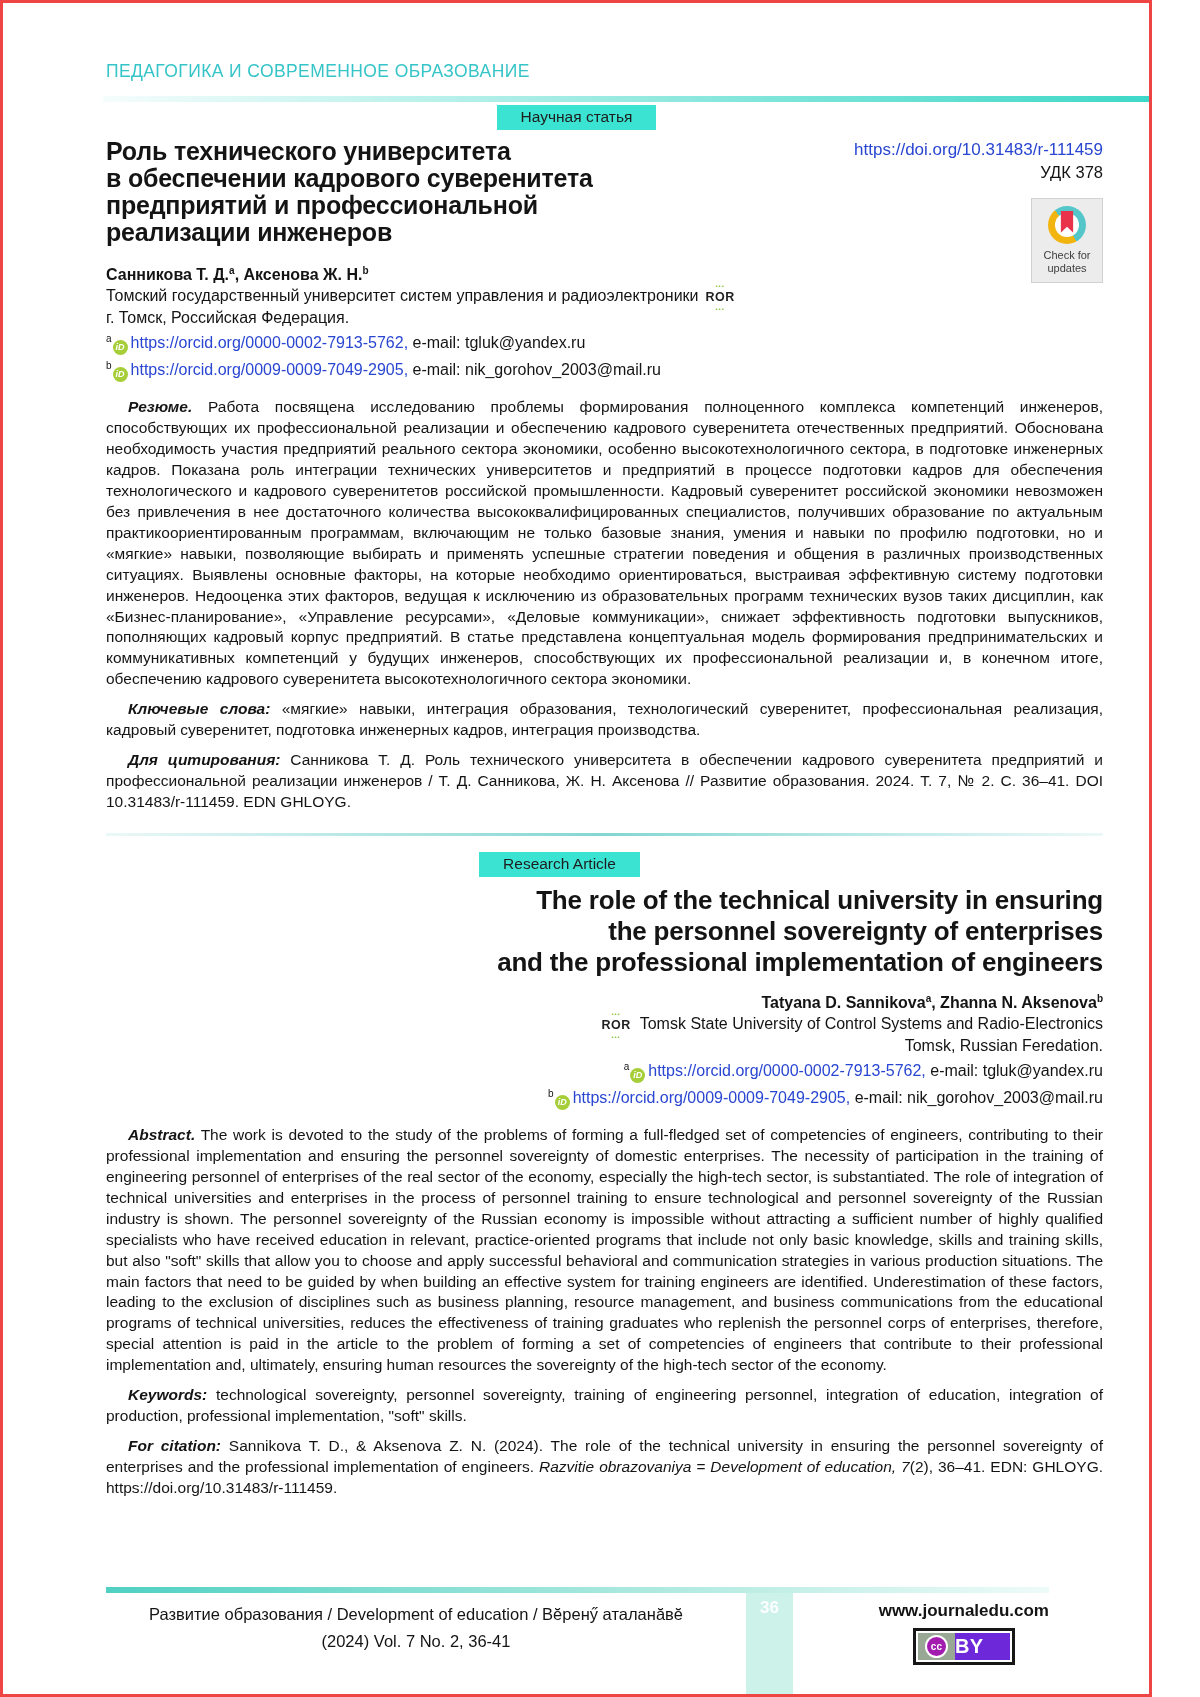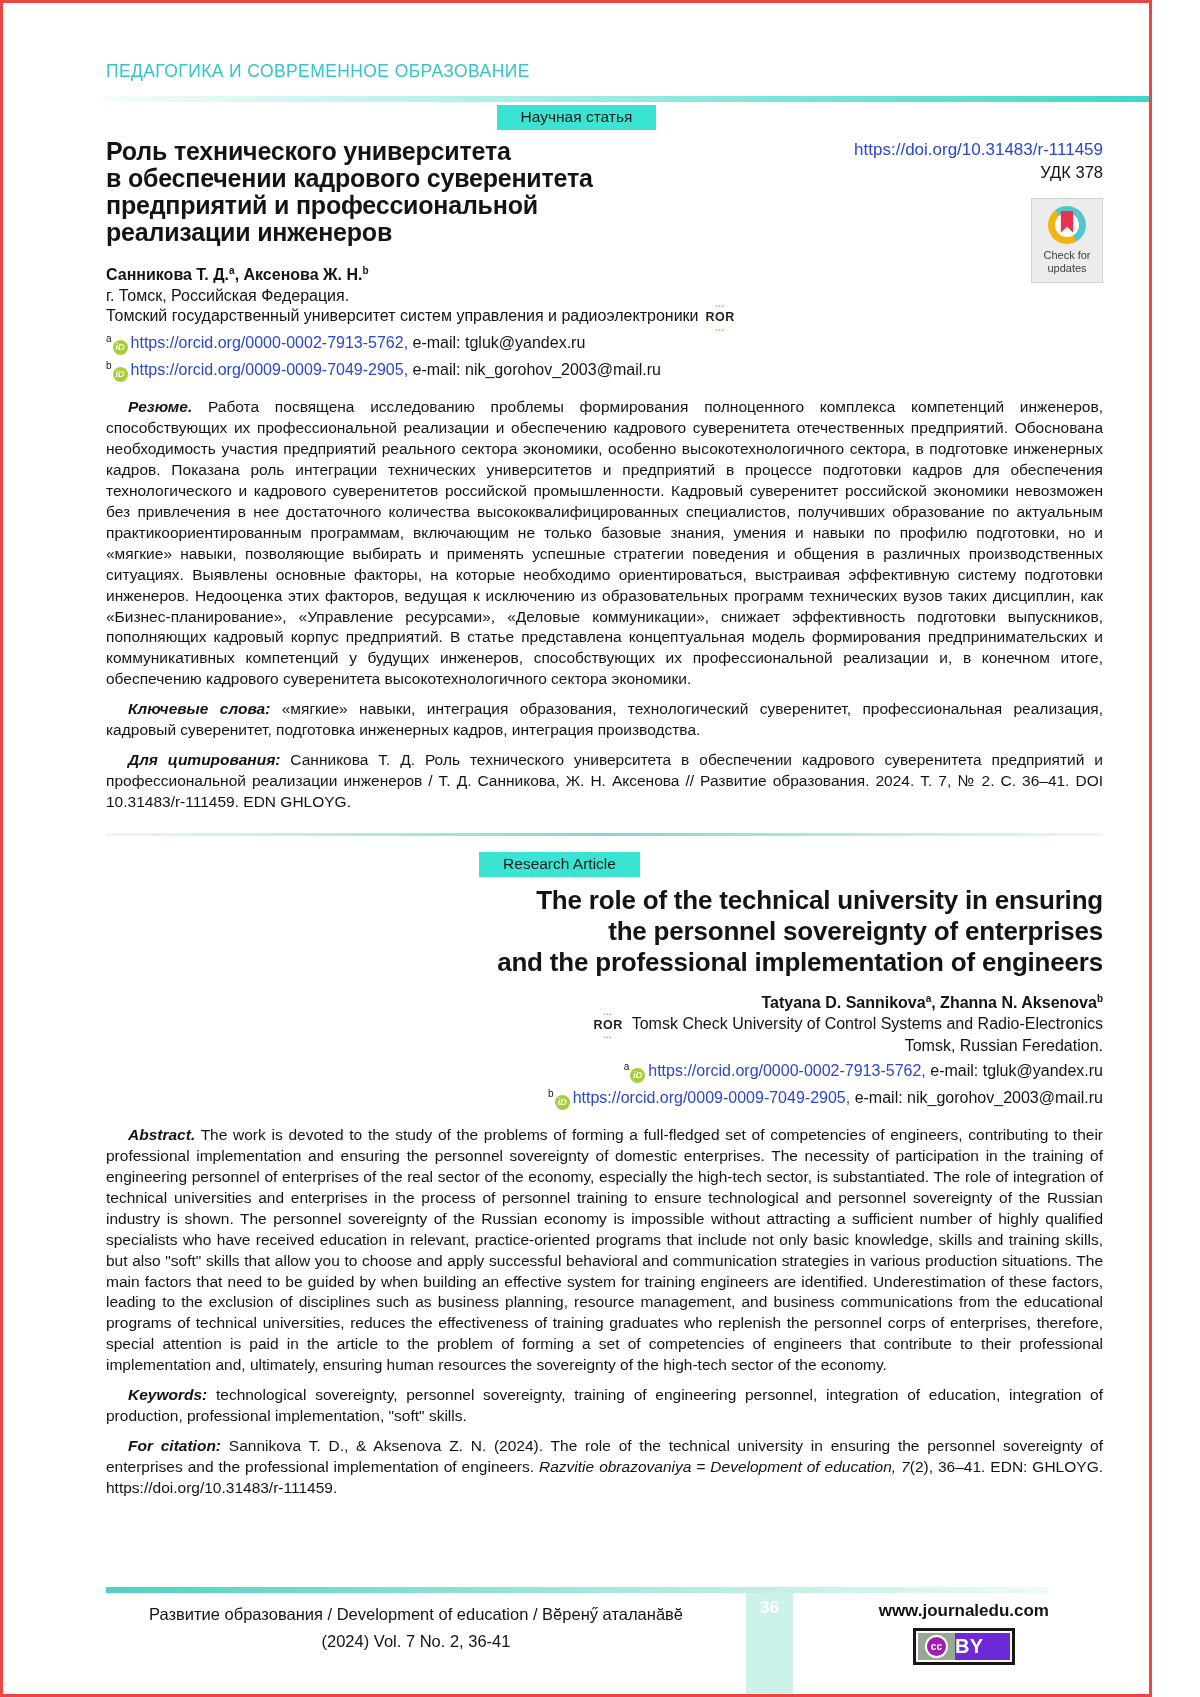--- a/index.html
+++ b/index.html
@@ -109,43 +109,43 @@
           <div class="cm-text">
             <span>Check for</span><br>
             <span>updates</span>
           </div>
         </div>
       </div>
     </div>
 
     <div class="authors-block">
       <p class="authors"><span>Санникова Т. Д.</span><sup>a</sup><span>, </span><span>Аксенова Ж. Н.</span><sup>b</sup></p>
+      <p><span>Томский государственный университет систем управления и радиоэлектроники</span><span class="ror">ROR</span></p>
       <p>г. Томск, Российская Федерация.</p>
-      <p><span>Томский государственный университет систем управления и радиоэлектроники</span><span class="ror">ROR</span></p>
       <p class="orcid-line"><sup>a</sup><span class="orcid-icon">iD</span><a href="#">https://orcid.org/0000-0002-7913-5762,</a> <span>e-mail: tgluk@yandex.ru</span></p>
       <p class="orcid-line"><sup>b</sup><span class="orcid-icon">iD</span><a href="#">https://orcid.org/0009-0009-7049-2905,</a> <span>e-mail: nik_gorohov_2003@mail.ru</span></p>
     </div>
 
     <p class="para first"><span class="lbl">Резюме.</span> <span>Работа посвящена исследованию проблемы формирования полноценного комплекса компетенций инженеров, способствующих их профессиональной реализации и обеспечению кадрового суверенитета отечественных предприятий. Обоснована необходимость участия предприятий реального сектора экономики, особенно высокотехнологичного сектора, в подготовке инженерных кадров. Показана роль интеграции технических университетов и предприятий в процессе подготовки кадров для обеспечения технологического и кадрового суверенитетов российской промышленности. Кадровый суверенитет российской экономики невозможен без привлечения в нее достаточного количества высококвалифицированных специалистов, получивших образование по актуальным практикоориентированным программам, включающим не только базовые знания, умения и навыки по профилю подготовки, но и «мягкие» навыки, позволяющие выбирать и применять успешные стратегии поведения и общения в различных производственных ситуациях. Выявлены основные факторы, на которые необходимо ориентироваться, выстраивая эффективную систему подготовки инженеров. Недооценка этих факторов, ведущая к исключению из образовательных программ технических вузов таких дисциплин, как «Бизнес-планирование», «Управление ресурсами», «Деловые коммуникации», снижает эффективность подготовки выпускников, пополняющих кадровый корпус предприятий. В статье представлена концептуальная модель формирования предпринимательских и коммуникативных компетенций у будущих инженеров, способствующих их профессиональной реализации и, в конечном итоге, обеспечению кадрового суверенитета высокотехнологичного сектора экономики.</span></p>
     <p class="para"><span class="lbl">Ключевые слова:</span> <span>«мягкие» навыки, интеграция образования, технологический суверенитет, профессиональная реализация, кадровый суверенитет, подготовка инженерных кадров, интеграция производства.</span></p>
     <p class="para"><span class="lbl">Для цитирования:</span> <span>Санникова Т. Д. Роль технического университета в обеспечении кадрового суверенитета предприятий и профессиональной реализации инженеров / Т. Д. Санникова, Ж. Н. Аксенова // Развитие образования. 2024. Т. 7, № 2. С. 36–41. DOI 10.31483/r-111459. EDN GHLOYG.</span></p>
 
     <div class="divider"></div>
 
     <div class="badge-row en">
       <span class="badge">Research Article</span>
     </div>
 
     <h1 class="en-title">The role of the technical university in ensuring
 the personnel sovereignty of enterprises
 and the professional implementation of engineers</h1>
 
     <div class="authors-block en">
       <p class="authors"><span>Tatyana D. Sannikova</span><sup>a</sup><span>, </span><span>Zhanna N. Aksenova</span><sup>b</sup></p>
-      <p><span class="ror" style="margin-left:0;margin-right:8px;">ROR</span><span>Tomsk Check University of Control Systems and Radio-Electronics</span></p>
+      <p><span class="ror" style="margin-left:0;margin-right:8px;">ROR</span><span>Tomsk State University of Control Systems and Radio-Electronics</span></p>
       <p>Tomsk, Russian Feredation.</p>
       <p class="orcid-line"><sup>a</sup><span class="orcid-icon">iD</span><a href="#">https://orcid.org/0000-0002-7913-5762,</a> <span>e-mail: tgluk@yandex.ru</span></p>
       <p class="orcid-line"><sup>b</sup><span class="orcid-icon">iD</span><a href="#">https://orcid.org/0009-0009-7049-2905,</a> <span>e-mail: nik_gorohov_2003@mail.ru</span></p>
     </div>
 
     <p class="para first"><span class="lbl">Abstract.</span> <span>The work is devoted to the study of the problems of forming a full-fledged set of competencies of engineers, contributing to their professional implementation and ensuring the personnel sovereignty of domestic enterprises. The necessity of participation in the training of engineering personnel of enterprises of the real sector of the economy, especially the high-tech sector, is substantiated. The role of integration of technical universities and enterprises in the process of personnel training to ensure technological and personnel sovereignty of the Russian industry is shown. The personnel sovereignty of the Russian economy is impossible without attracting a sufficient number of highly qualified specialists who have received education in relevant, practice-oriented programs that include not only basic knowledge, skills and training skills, but also "soft" skills that allow you to choose and apply successful behavioral and communication strategies in various production situations. The main factors that need to be guided by when building an effective system for training engineers are identified. Underestimation of these factors, leading to the exclusion of disciplines such as business planning, resource management, and business communications from the educational programs of technical universities, reduces the effectiveness of training graduates who replenish the personnel corps of enterprises, therefore, special attention is paid in the article to the problem of forming a set of competencies of engineers that contribute to their professional implementation and, ultimately, ensuring human resources the sovereignty of the high-tech sector of the economy.</span></p>
     <p class="para"><span class="lbl">Keywords:</span> <span>technological sovereignty, personnel sovereignty, training of engineering personnel, integration of education, integration of production, professional implementation, "soft" skills.</span></p>
     <p class="para"><span class="lbl">For citation:</span> <span>Sannikova T. D., &amp; Aksenova Z. N. (2024). The role of the technical university in ensuring the personnel sovereignty of enterprises and the professional implementation of engineers.</span> <i>Razvitie obrazovaniya = Development of education, 7</i><span>(2), 36–41. EDN: GHLOYG. https://doi.org/10.31483/r-111459.</span></p>
 
   </div>

